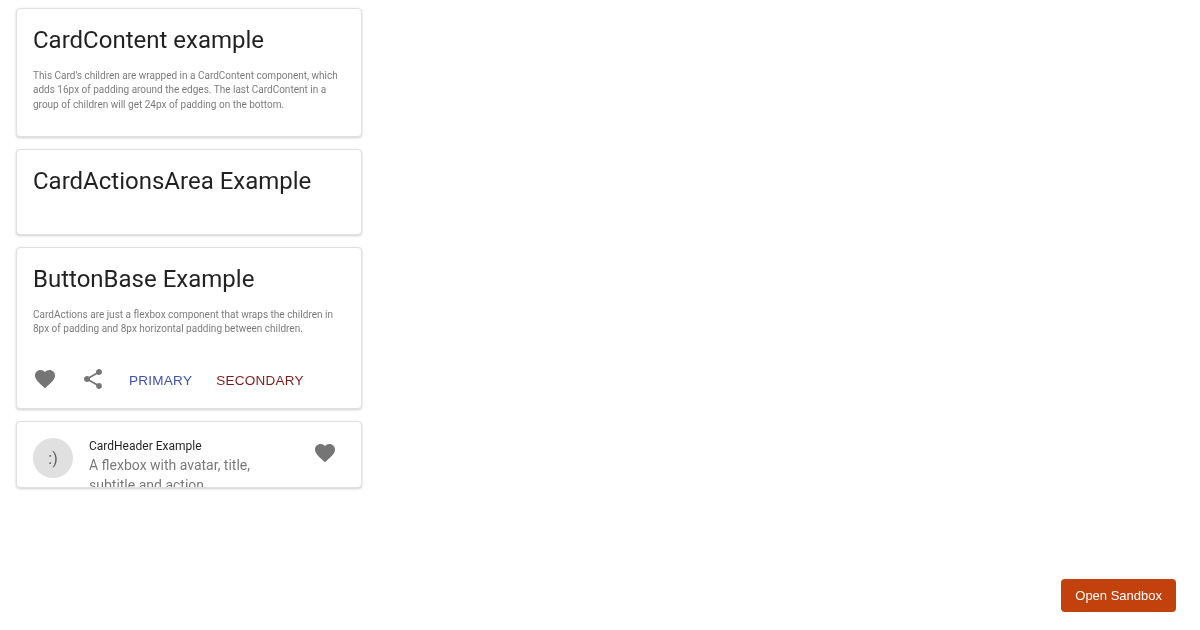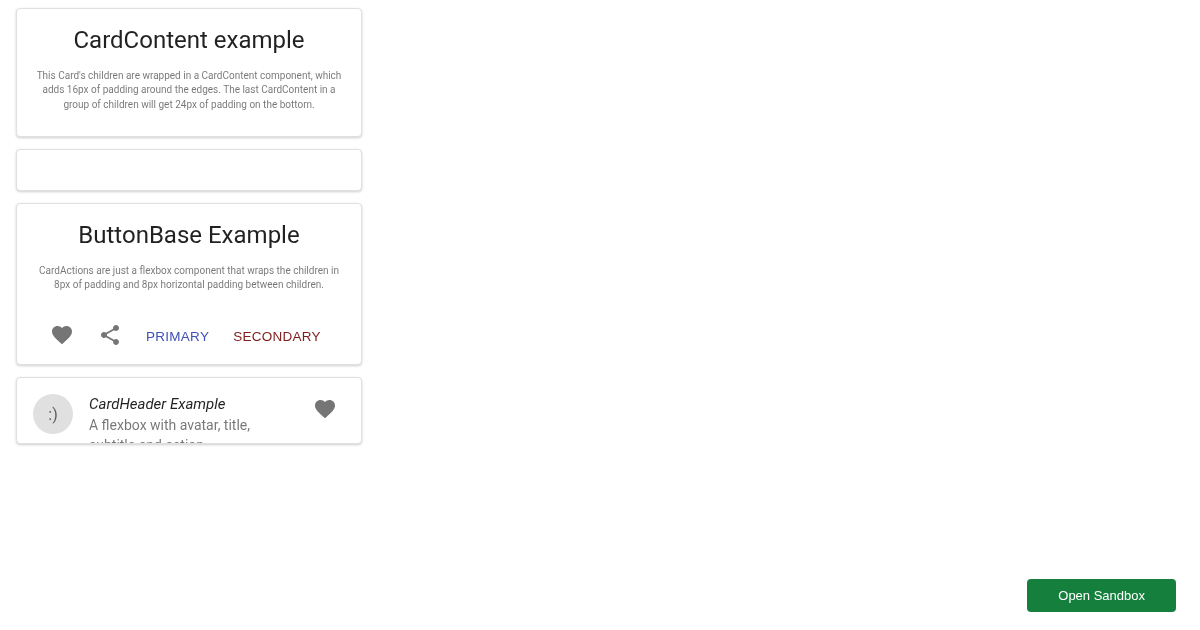--- a/index.html
+++ b/index.html
@@ -18,41 +18,39 @@
   .card {
     background: #fff;
     border-radius: 4px;
     box-shadow: 0 1px 3px rgba(0,0,0,0.12), 0 1px 2px rgba(0,0,0,0.08);
     border: 1px solid #e0e0e0;
     margin-bottom: 12px;
     overflow: hidden;
   }
   .card-content {
     padding: 16px 16px 24px 16px;
-    text-align: center;
   }
   .card-title {
     font-size: 24px;
     font-weight: 400;
     color: rgba(0,0,0,0.87);
     line-height: 1.33;
     margin-bottom: 12px;
     letter-spacing: 0px;
   }
   .card-body {
     font-size: 10px;
     color: rgba(0,0,0,0.54);
     line-height: 1.43;
   }
   .card-actions {
     display: flex;
     align-items: center;
     padding: 8px;
     gap: 8px;
-    margin-left: 17px;
   }
   .icon-btn {
     width: 40px;
     height: 40px;
     border-radius: 50%;
     display: flex;
     align-items: center;
     justify-content: center;
     background: transparent;
     border: none;
@@ -88,64 +86,64 @@
     justify-content: center;
     font-size: 16px;
     margin-right: 16px;
     flex-shrink: 0;
   }
   .header-text {
     flex: 1;
     min-width: 0;
   }
   .header-title {
-    font-size: 15px;
+    font-size: 12px;
     color: rgba(0,0,0,0.87);
     line-height: 1.4;
-    font-style: italic;
   }
   .header-sub {
     font-size: 14px;
     color: rgba(0,0,0,0.54);
     line-height: 1.43;
   }
   .header-action {
     margin-left: 8px;
     margin-top: -4px;
   }
   .sandbox-btn {
     position: absolute;
     right: 24px;
     bottom: 18px;
-    background: #15803d;
+    background: #c2410c;
     color: #fff;
     border: none;
     border-radius: 4px;
     font-size: 13px;
-    padding: 9px 31px;
+    padding: 9px 14px;
     cursor: pointer;
   }
   .action-area { cursor: pointer; }
   .card.cut { height: 67px; }
 </style>
 </head>
 <body>
 
 <div class="col">
 
   <div class="card">
     <div class="card-content">
       <h2 class="card-title">CardContent example</h2>
       <p class="card-body">This Card's children are wrapped in a CardContent component, which adds 16px of padding around the edges. The last CardContent in a group of children will get 24px of padding on the bottom.</p>
     </div>
   </div>
 
   <div class="card">
     <div class="action-area">
       <div class="card-content">
+        <h2 class="card-title">CardActionsArea Example</h2>
       </div>
     </div>
   </div>
 
   <div class="card">
     <div class="card-content" style="padding-bottom:16px">
       <h2 class="card-title">ButtonBase Example</h2>
       <p class="card-body">CardActions are just a flexbox component that wraps the children in 8px of padding and 8px horizontal padding between children.</p>
     </div>
     <div class="card-actions">

